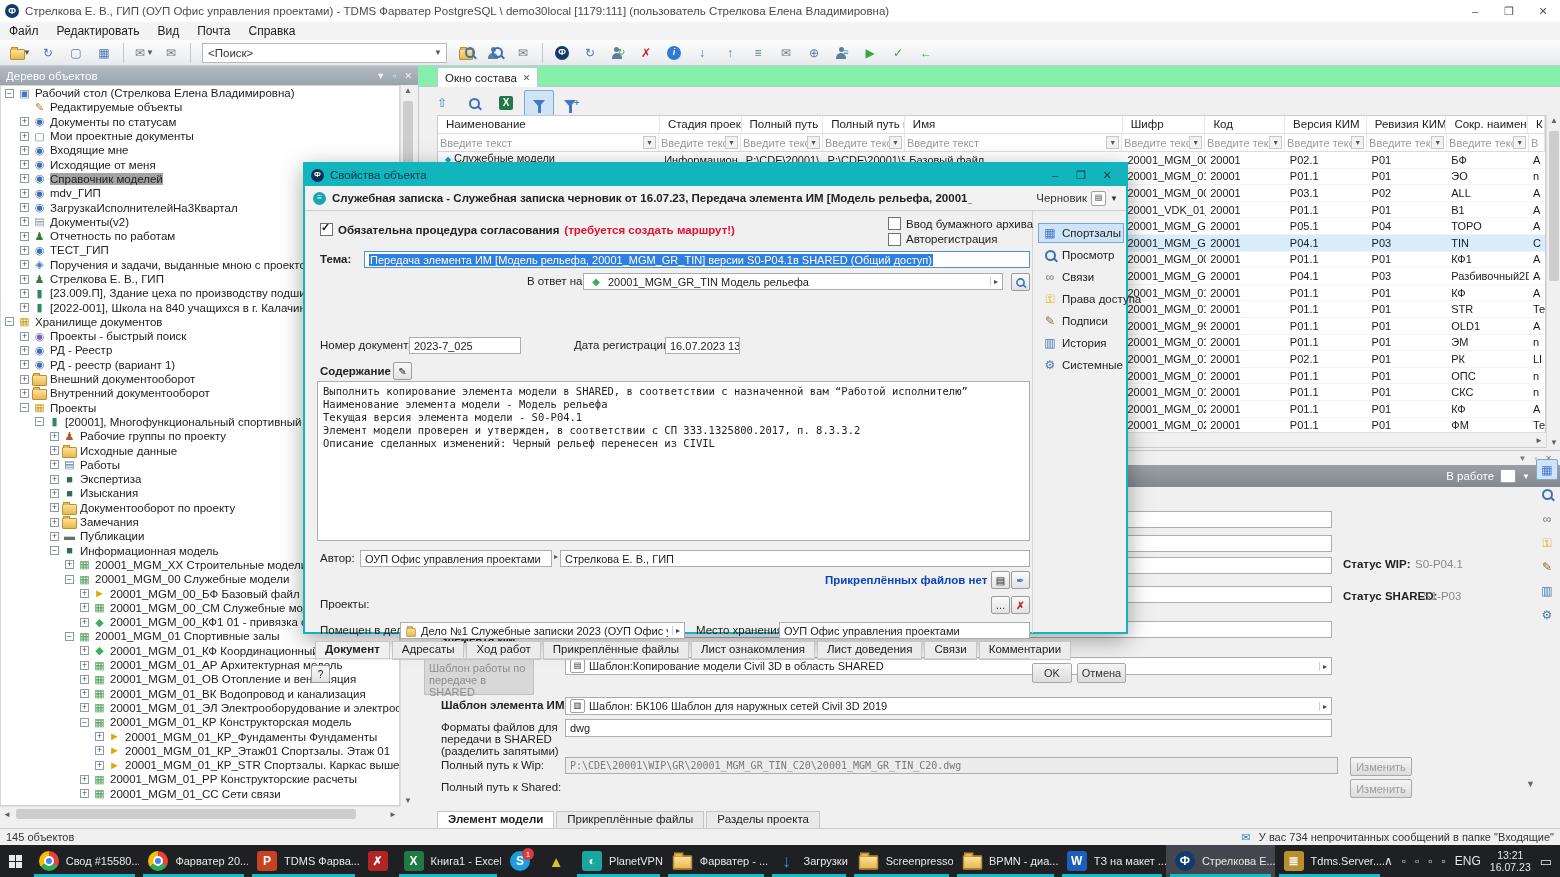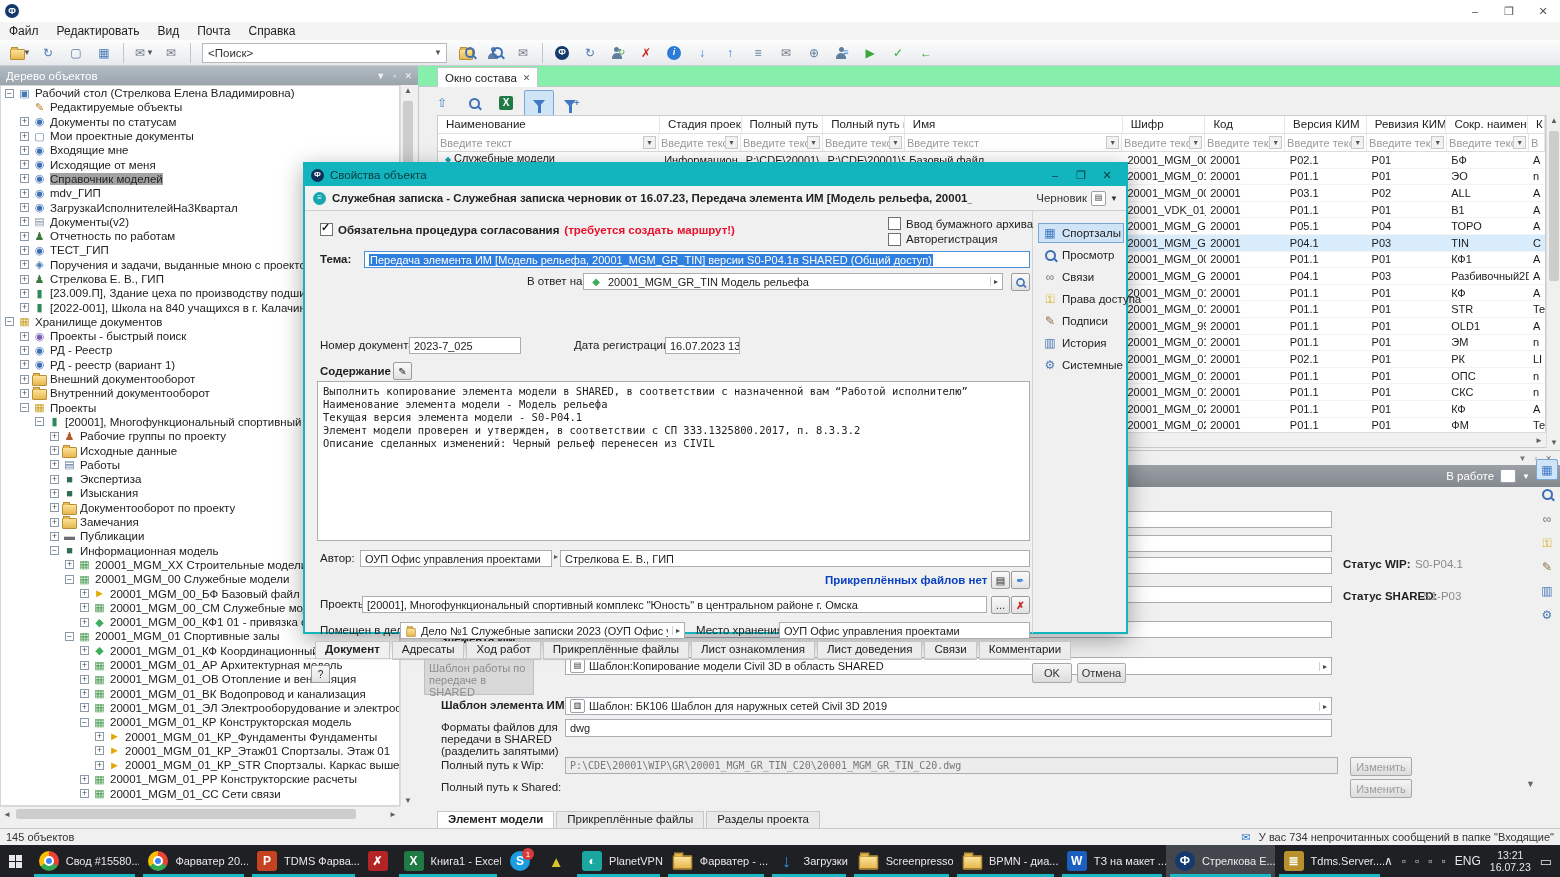--- a/index.html
+++ b/index.html
@@ -117,20 +117,21 @@
   .winlogo i{background:#e8e8e8}
   .appic{width:20px;height:20px;border-radius:3px;display:flex;align-items:center;justify-content:center;font-weight:bold;font-size:12px;color:#fff;flex:0 0 auto}
   .chrome{border-radius:50%;background:conic-gradient(#ea4335 0 33%,#34a853 33% 66%,#fbbc05 66% 100%);position:relative}
   .chrome::after{content:"";position:absolute;left:5px;top:5px;width:10px;height:10px;border-radius:50%;background:#4285f4;border:2px solid #fff;box-sizing:border-box}
 </style>
 </head>
 <body>
 
 <div class="abs" id="titlebar">
   <span class="ic circ" style="background:#123a6d;color:#fff;margin-left:5px">Ф</span>
+  <span class="t">Стрелкова Е. В., ГИП (ОУП Офис управления проектами) - TDMS Фарватер PostgreSQL \ demo30local [1179:111] (пользователь Стрелкова Елена Владимировна)</span>
   <span class="winctl">
     <span>–</span>
     <span>❐</span>
     <span>✕</span>
   </span>
 </div>
 
 <div class="abs" id="menubar">
     <span>Файл</span>
     <span>Редактировать</span>
@@ -1045,23 +1046,20 @@
     <span class="abs" style="left:249px;top:341px;font-size:8px;color:#555">▸</span>
     <div class="fld abs" style="left:255px;top:339px;width:470px;height:17px">
         <span>Стрелкова Е. В., ГИП</span>
       </div>
 
     <span class="bluebold abs" style="left:520px;top:363px;font-size:11.5px">Прикреплённых файлов нет</span>
     <span class="mini-btn abs" style="left:686px;top:360px">▤</span>
     <span class="mini-btn abs" style="left:706px;top:360px;color:#2e7bd6">✒</span>
 
     <span class="lbl abs" style="left:15px;top:387px">Проекты:</span>
-    <div class="fld abs" style="left:57px;top:385px;width:625px;height:17px">
-        <span>[20001], Многофункциональный спортивный комплекс "Юность" в центральном районе г. Омска</span>
-      </div>
     <span class="mini-btn abs" style="left:686px;top:385px">…</span>
     <span class="mini-btn abs" style="left:706px;top:385px;color:#cc2222;font-weight:bold">✗</span>
 
     <span class="lbl abs" style="left:15px;top:413px">Помещен в дело:</span>
     <div class="fld abs" style="left:95px;top:411px;width:285px;height:17px">
       <span class="fold" style="transform:scale(.8)"></span>
       <span style="overflow:hidden;white-space:nowrap">Дело №1 Служебные записки 2023 (ОУП Офис управления пр</span>
       <span class="end">▸</span>
     </div>
     <span class="lbl abs" style="left:391px;top:413px">Место хранения:</span>

